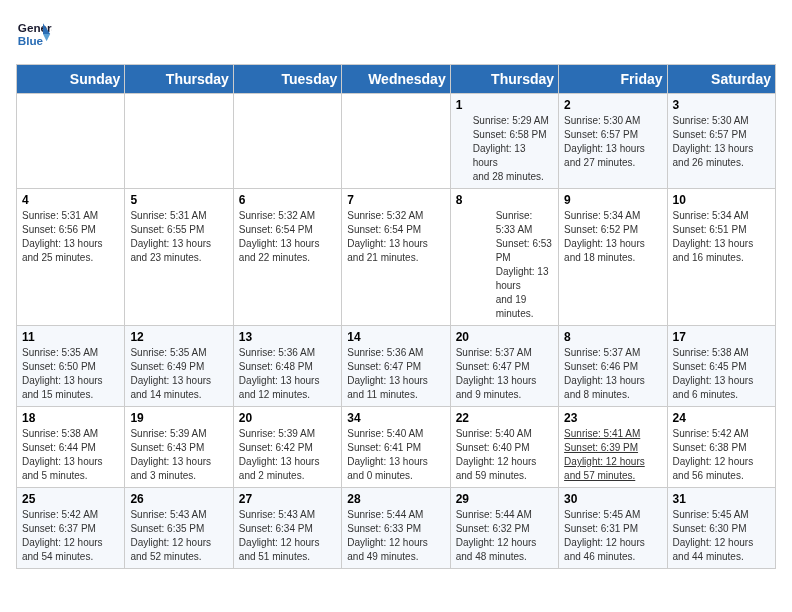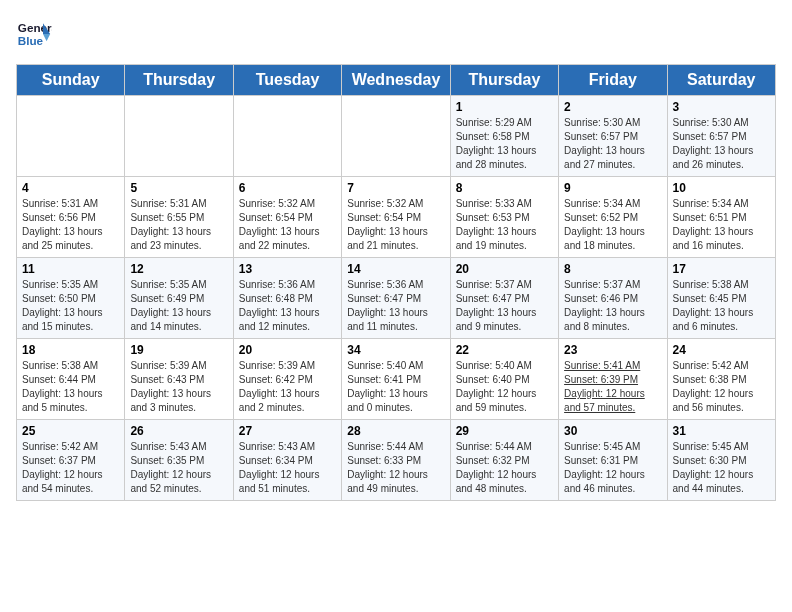--- a/index.html
+++ b/index.html
@@ -38,22 +38,22 @@
     }
     table {
       width: 100%;
       border-collapse: collapse;
       font-size: 11px;
     }
     thead tr th {
       background: #2a6db5;
       color: #fff;
       padding: 6px 4px;
-      text-align: center;
-      font-size: 16px;
+      text-align: right;
+      font-size: 14px;
       font-weight: bold;
       border: 1px solid #ccc;
     }
     tbody tr td {
       border: 1px solid #ccc;
       vertical-align: top;
       padding: 4px 5px;
       width: calc(100% / 7);
       min-height: 70px;
       background: #fff;
@@ -105,21 +105,21 @@
       </tr>
   </thead>
   <tbody>
   <tr>
         <td class="empty"></td>
         <td class="empty"></td>
         <td class="empty"></td>
         <td class="empty"></td>
         <td>
           <span class="day-num">1</span>
-          <div class="day-info" style="white-space: pre-line;">Sunrise: 5:29 AM
+          <div class="day-info" style="white-space: pre-line; margin-left: 17px;">Sunrise: 5:29 AM
 Sunset: 6:58 PM
 Daylight: 13 hours
 and 28 minutes.</div>
         </td>
         <td>
           <span class="day-num">2</span>
           <div class="day-info" style="white-space: pre-line;">Sunrise: 5:30 AM
 Sunset: 6:57 PM
 Daylight: 13 hours
 and 27 minutes.</div>
@@ -156,21 +156,21 @@
         </td>
         <td>
           <span class="day-num">7</span>
           <div class="day-info" style="white-space: pre-line;">Sunrise: 5:32 AM
 Sunset: 6:54 PM
 Daylight: 13 hours
 and 21 minutes.</div>
         </td>
         <td>
           <span class="day-num">8</span>
-          <div class="day-info" style="white-space: pre-line;">Sunrise: 5:33 AM
+          <div class="day-info" style="white-space: pre-line; margin-left: 40px;">Sunrise: 5:33 AM
 Sunset: 6:53 PM
 Daylight: 13 hours
 and 19 minutes.</div>
         </td>
         <td>
           <span class="day-num">9</span>
           <div class="day-info" style="white-space: pre-line;">Sunrise: 5:34 AM
 Sunset: 6:52 PM
 Daylight: 13 hours
 and 18 minutes.</div>

